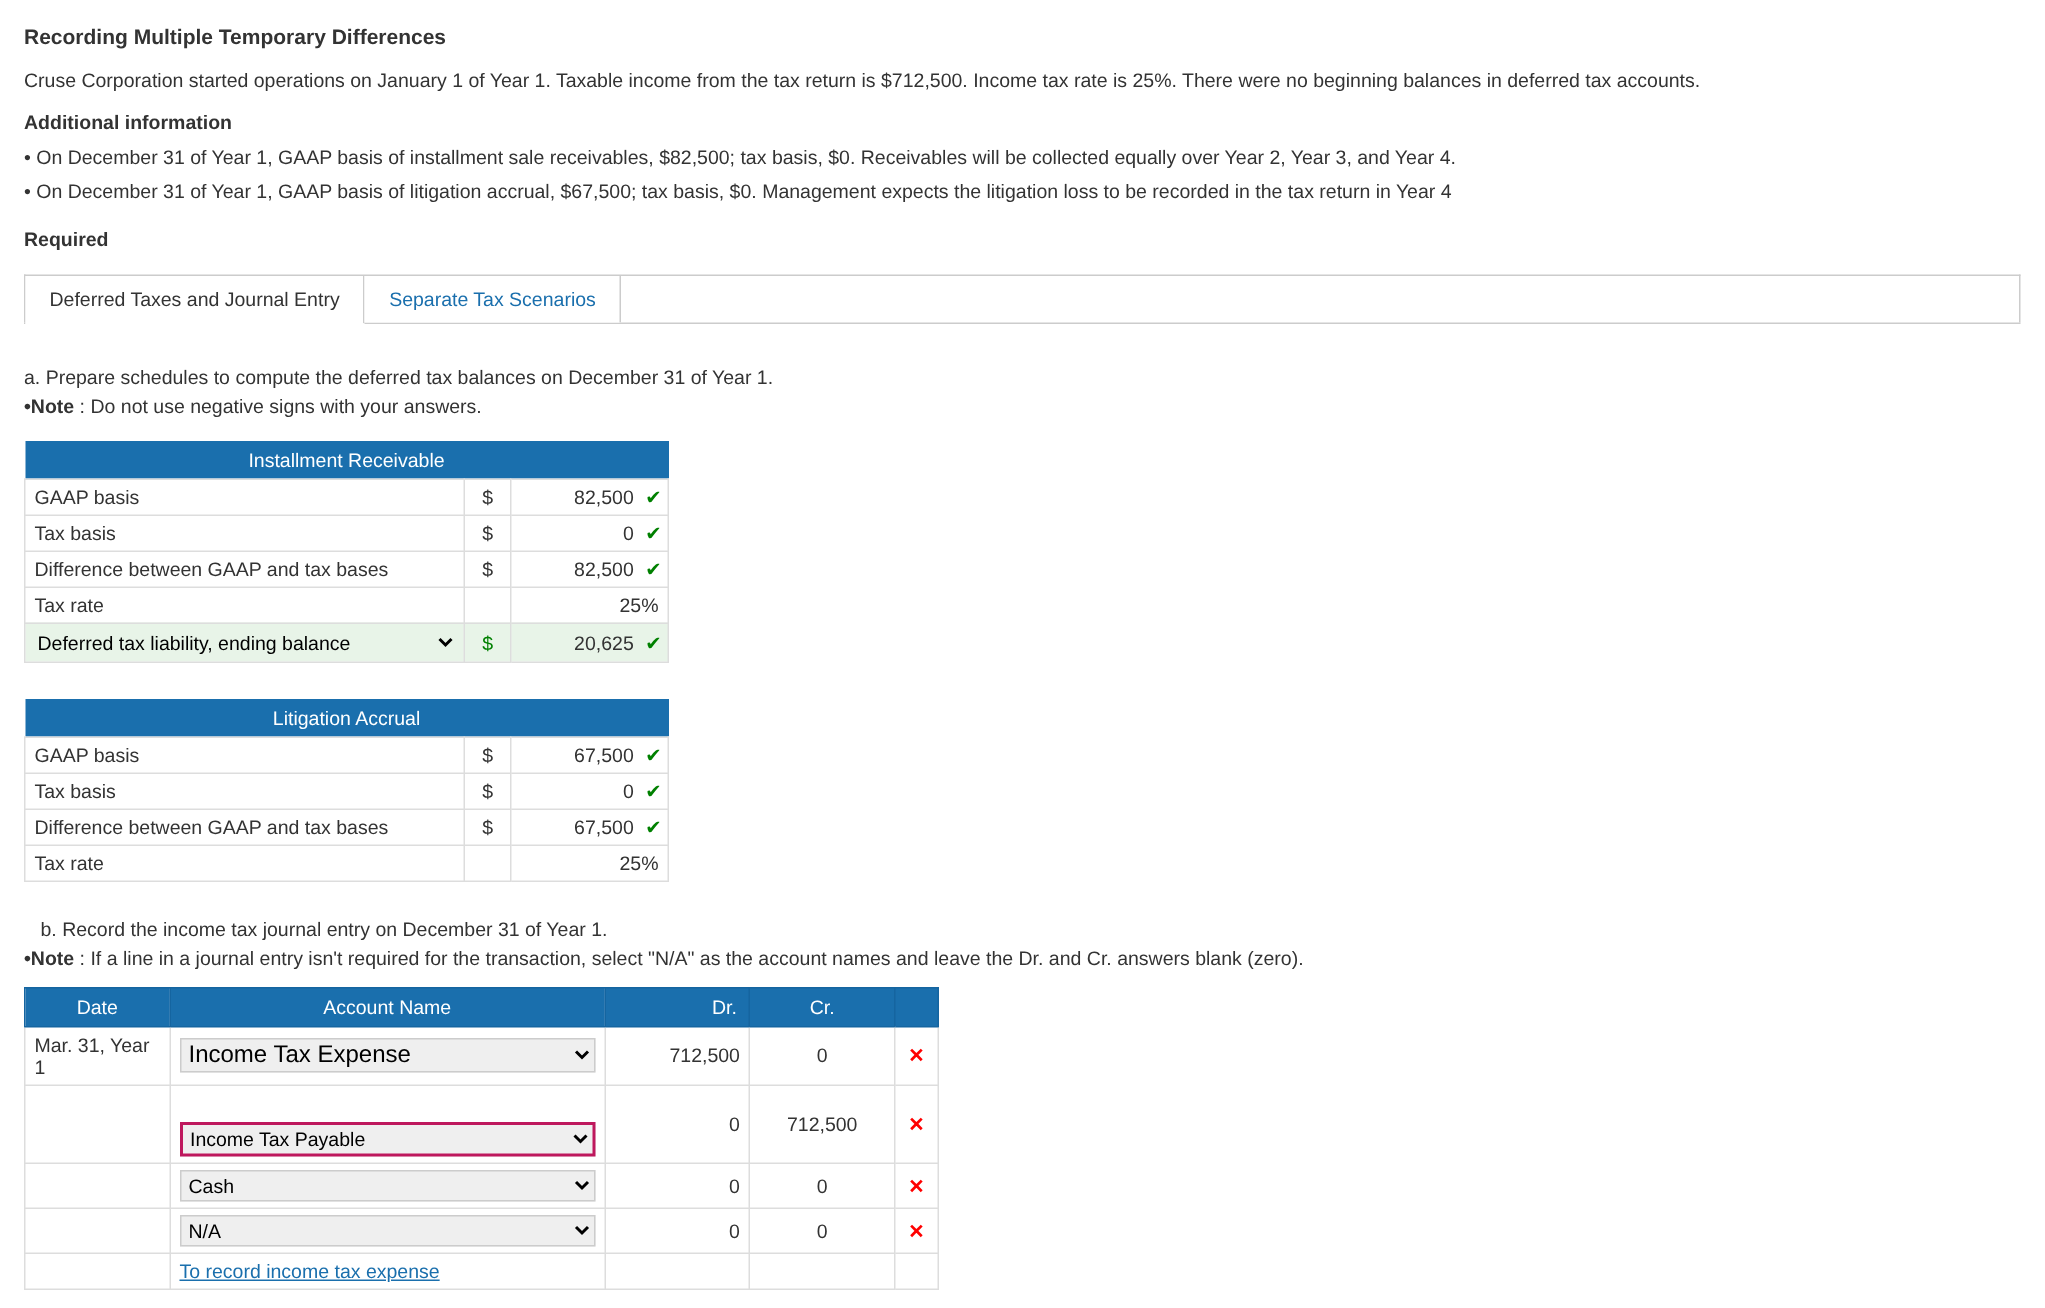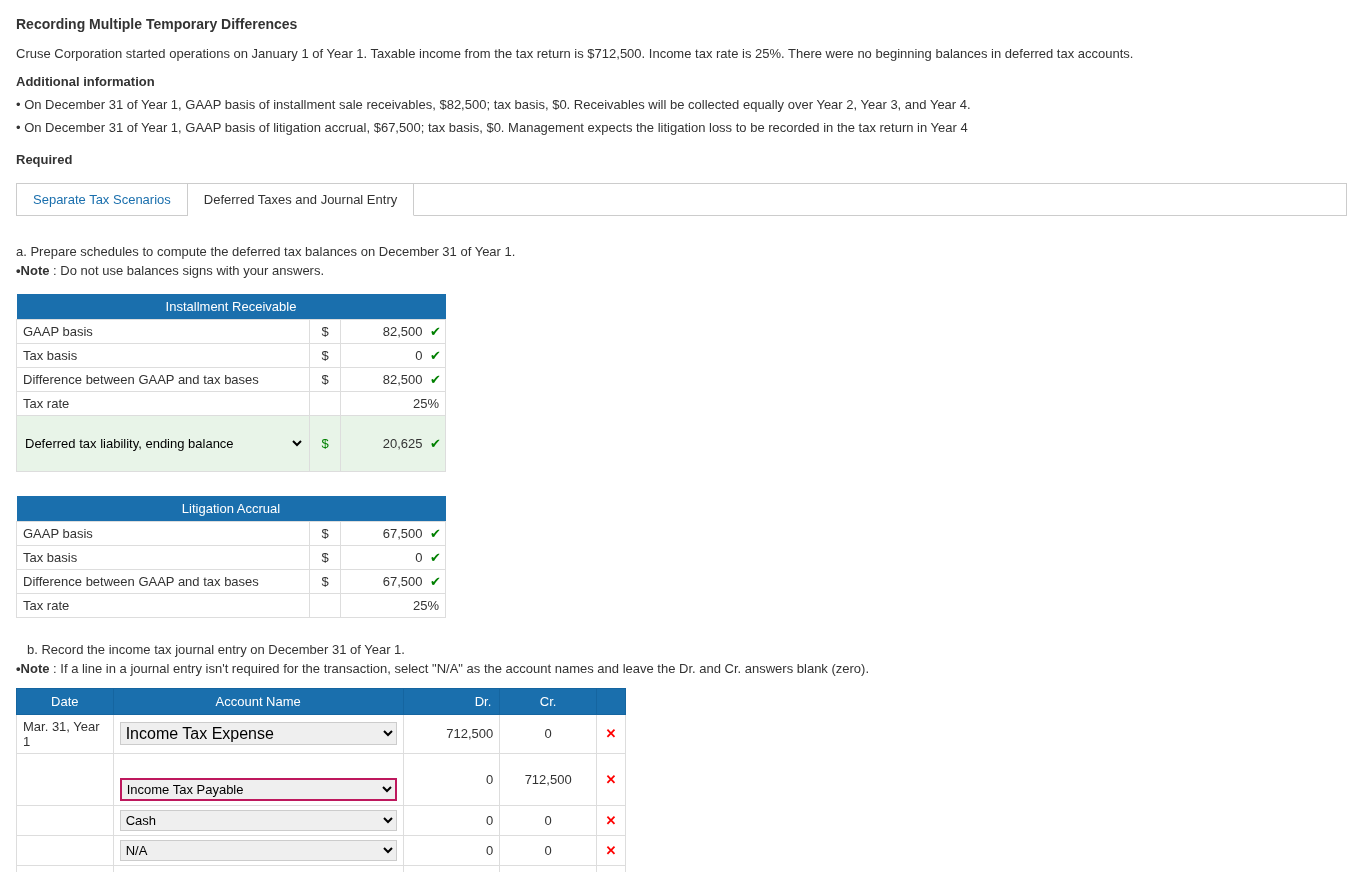--- a/index.html
+++ b/index.html
@@ -61,31 +61,31 @@
 
 <div class="add-info-title">Additional information</div>
 <div>
   <div class="bullet-item">• On December 31 of Year 1, GAAP basis of installment sale receivables, $82,500; tax basis, $0. Receivables will be collected equally over Year 2, Year 3, and Year 4.</div>
   <div class="bullet-item">• On December 31 of Year 1, GAAP basis of litigation accrual, $67,500; tax basis, $0. Management expects the litigation loss to be recorded in the tax return in Year 4</div>
 </div>
 
 <div class="required-label">Required</div>
 
 <div class="tabs-container">
+  <div class="tab active">Deferred Taxes and Journal Entry</div>
   <div class="tab link-style">Separate Tax Scenarios</div>
-  <div class="tab active">Deferred Taxes and Journal Entry</div>
 </div>
 <div class="tab-underline"></div>
 
 <div class="tab-content">
 
   <div class="instruction-text">a. Prepare schedules to compute the deferred tax balances on December 31 of Year 1.</div>
   <div class="note-text">
     <span class="note-bold">•Note</span>
-    <span>: Do not use balances signs with your answers.</span>
+    <span>: Do not use negative signs with your answers.</span>
   </div>
 
   <table class="schedule-table">
     <thead>
       <tr>
         <th colspan="3">Installment Receivable</th>
       </tr>
     </thead>
     <tbody>
 
@@ -107,21 +107,21 @@
         <td class="value-cell">82,500 <span class="check-green">✔</span></td>
       </tr>
 
       <tr>
         <td class="label-cell">Tax rate</td>
         <td class="dollar-cell"></td>
         <td class="value-cell" style="text-align:right;padding-right:6px;">25%</td>
       </tr>
 
       <tr class="dropdown-row">
-        <td style="padding:19px 4px;">
+        <td style="padding:4px 4px;">
           <select style="font-size:13px;width:100%;border:none;background:transparent;">
             <option>Deferred tax liability, ending balance</option>
             <option>Deferred tax asset, ending balance</option>
           </select>
         </td>
         <td class="dollar-cell" style="color:green;">$</td>
         <td class="value-cell">20,625 <span class="check-green">✔</span></td>
       </tr>
     </tbody>
   </table>

